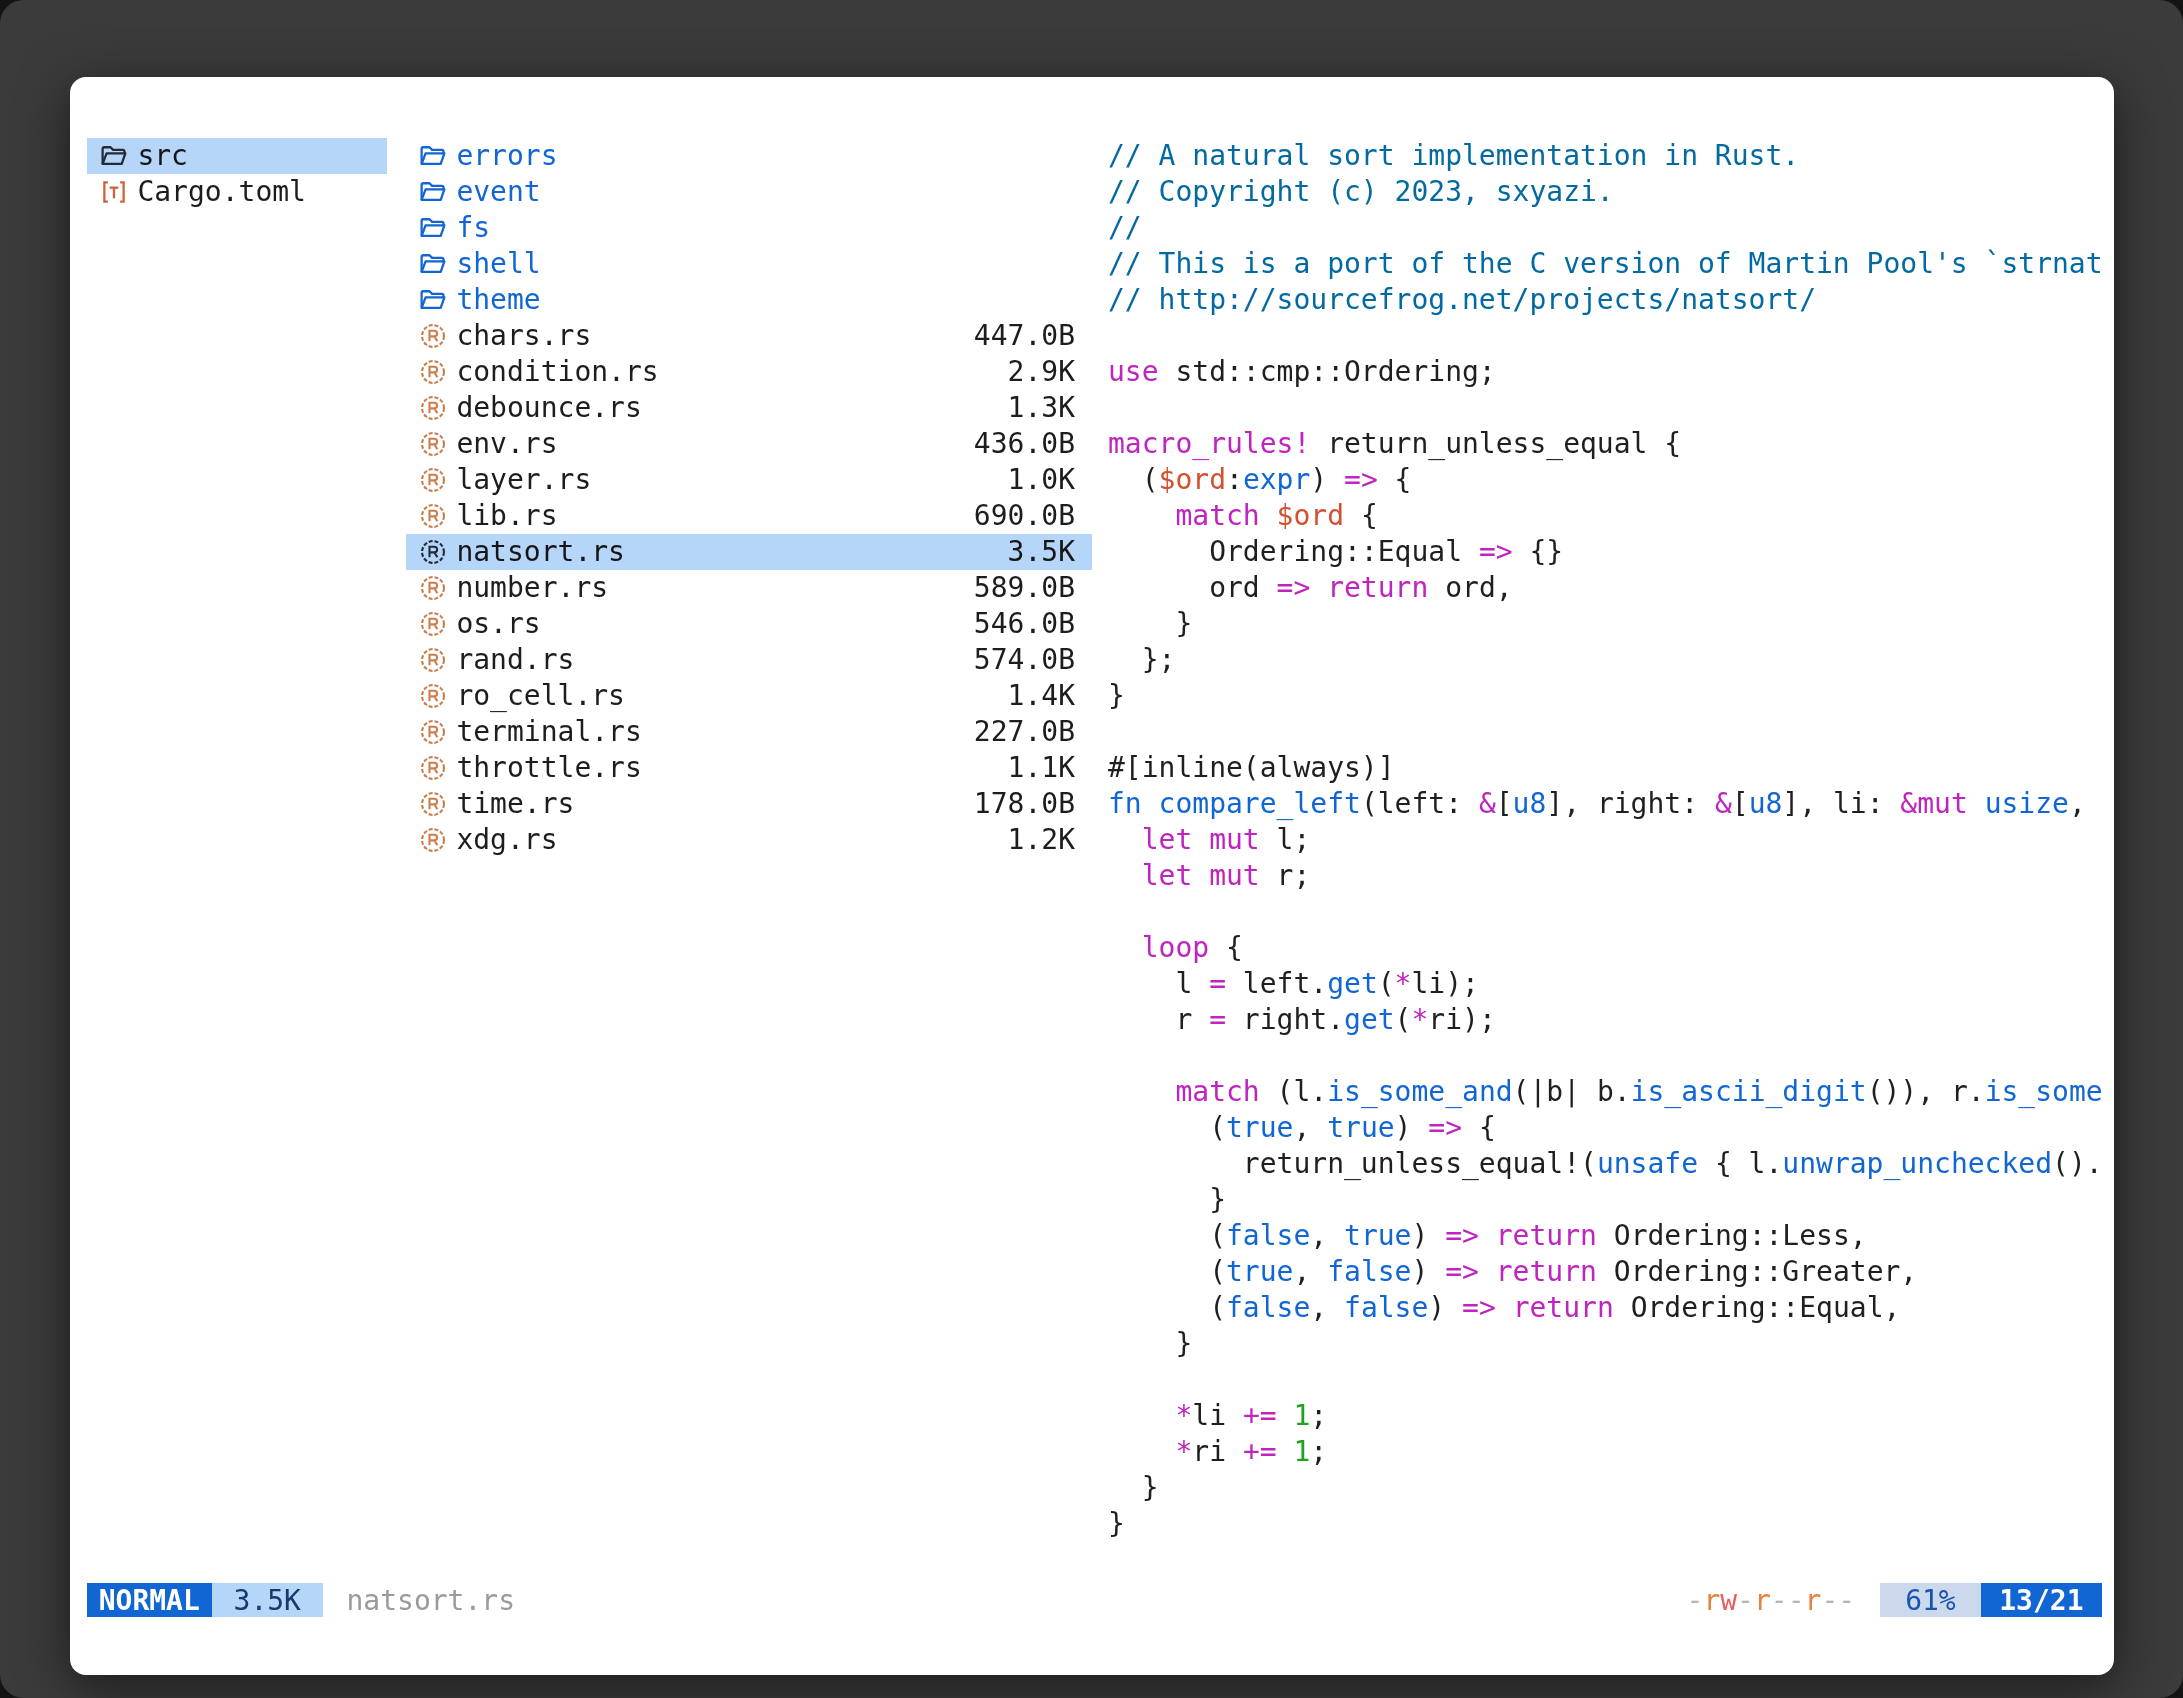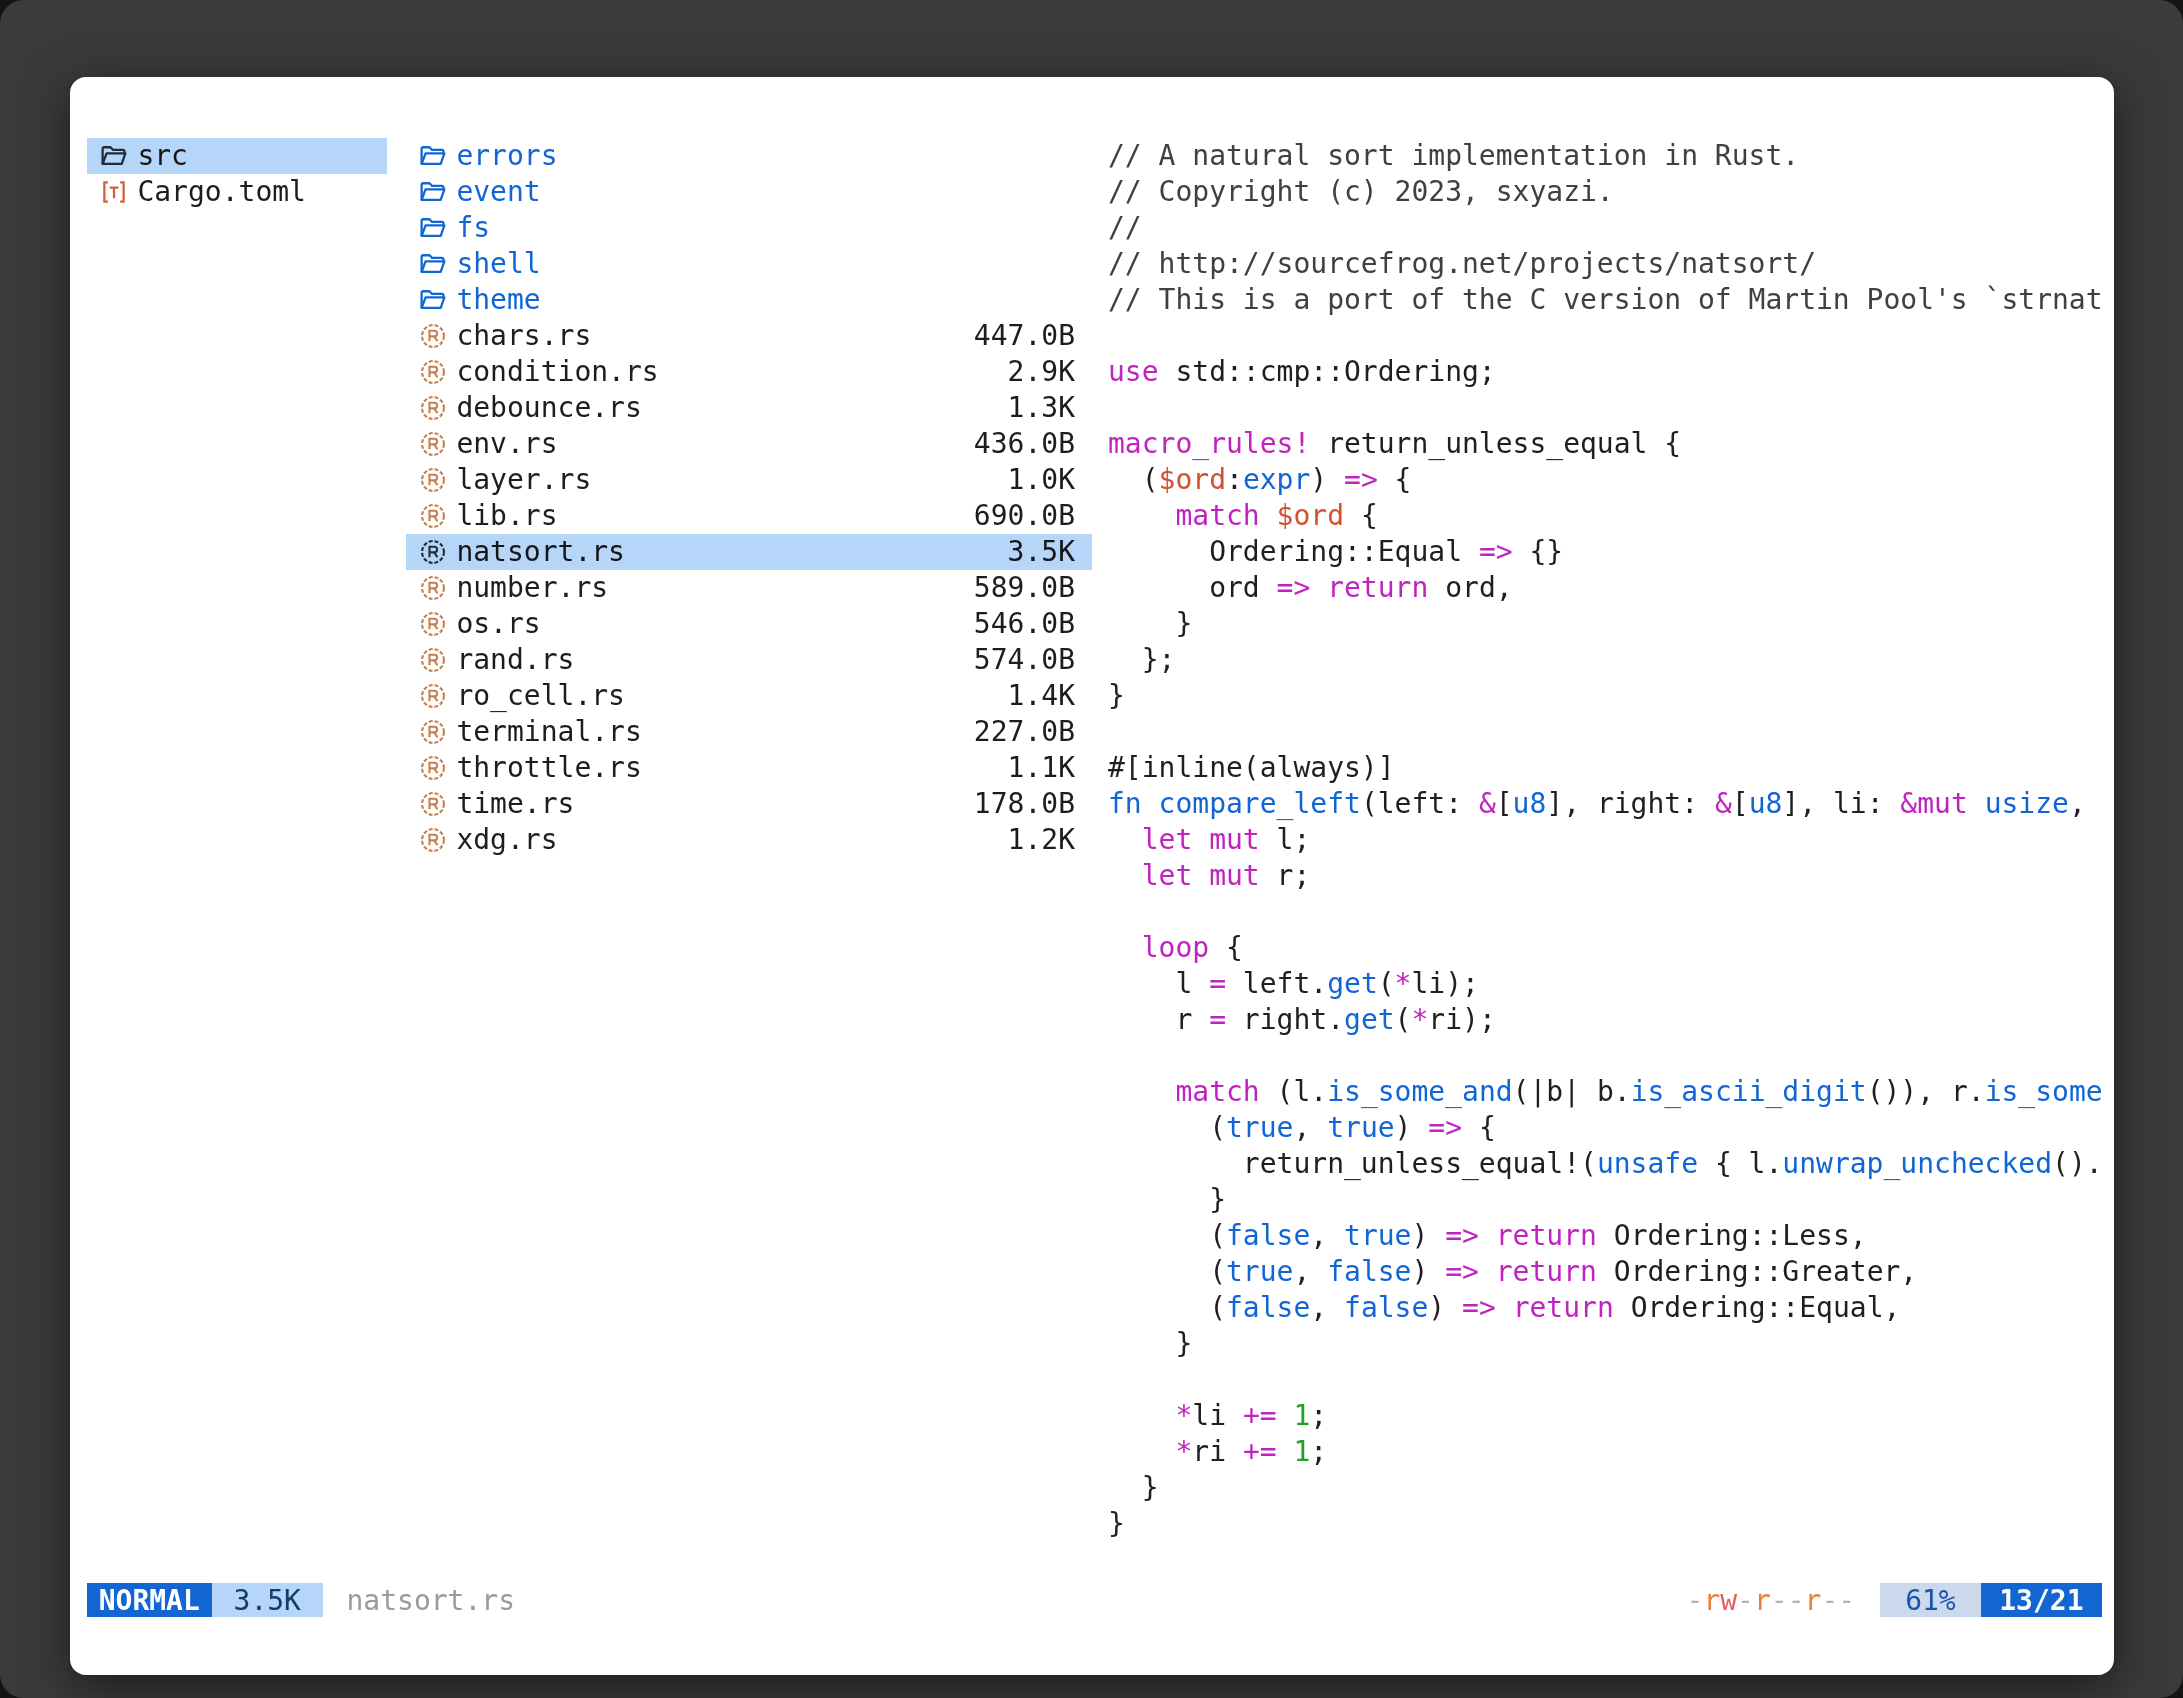--- a/index.html
+++ b/index.html
@@ -22,21 +22,21 @@
   .icon-dir  { color:inherit; }
   .icon-rust { color:#c87e4e; }
   .icon-toml { color:#d2603a; }
   .file-row.selected .row-icon { color:#222b36; }
   .file-row.selected.is-dir { color:#161616; }
   .row-name { flex:1 1 auto; overflow:hidden; }
   .row-size { margin-left:auto; }
 
   .code-line { height:36px; white-space:pre; overflow:hidden; }
   .tok-t { color:#1f1f1f; }
-  .tok-c { color:#404040; }
+  .tok-c { color:#0369a1; }
   .tok-k { color:#bf24bf; }
   .tok-b { color:#1166d4; }
   .tok-o { color:#d4502e; }
   .tok-n { color:#21a121; }
 
   .statusbar { position:absolute; left:17px; right:12px; top:1506px; height:34px;
                display:flex; justify-content:space-between; align-items:center; font-size:28px; }
   .sb-left, .sb-right { display:flex; align-items:center; height:34px; }
   .chip { display:inline-flex; align-items:center; height:34px; }
   .chip-mode     { background:#1166d4; color:#ffffff; font-weight:bold; padding:0 11.7px; }
@@ -147,22 +147,22 @@
         <div class="file-row"><span class="row-icon icon-rust"><svg viewBox="0 0 32 32" fill="none" stroke="currentColor">
               <circle cx="16" cy="16" r="12.5" stroke-width="2.4" stroke-dasharray="4.5 2.2"></circle>
               <path d="M12 22 V10 h5.5 a3.2 3.2 0 0 1 0 6.4 H12 M17.5 16.4 L21 22" stroke-width="2.4"></path>
             </svg></span><span class="row-name">xdg.rs</span><span class="row-size">1.2K</span></div>
       </div>
 
     <div class="panel preview" id="preview-panel">
         <div class="code-line"><span class="tok-c">// A natural sort implementation in Rust.</span></div>
         <div class="code-line"><span class="tok-c">// Copyright (c) 2023, sxyazi.</span></div>
         <div class="code-line"><span class="tok-c">//</span></div>
+        <div class="code-line"><span class="tok-c">// This is a port of the C version of Martin Pool's `strnat</span></div>
         <div class="code-line"><span class="tok-c">// http://sourcefrog.net/projects/natsort/</span></div>
-        <div class="code-line"><span class="tok-c">// This is a port of the C version of Martin Pool's `strnat</span></div>
         <div class="code-line"></div>
         <div class="code-line"><span class="tok-k">use</span><span class="tok-t"> std::cmp::Ordering;</span></div>
         <div class="code-line"></div>
         <div class="code-line"><span class="tok-k">macro_rules!</span><span class="tok-t"> return_unless_equal {</span></div>
         <div class="code-line"><span class="tok-t">  (</span><span class="tok-o">$ord</span><span class="tok-t">:</span><span class="tok-b">expr</span><span class="tok-t">) </span><span class="tok-k">=&gt;</span><span class="tok-t"> {</span></div>
         <div class="code-line"><span class="tok-t">    </span><span class="tok-k">match</span><span class="tok-t"> </span><span class="tok-o">$ord</span><span class="tok-t"> {</span></div>
         <div class="code-line"><span class="tok-t">      Ordering::Equal </span><span class="tok-k">=&gt;</span><span class="tok-t"> {}</span></div>
         <div class="code-line"><span class="tok-t">      ord </span><span class="tok-k">=&gt;</span><span class="tok-t"> </span><span class="tok-k">return</span><span class="tok-t"> ord,</span></div>
         <div class="code-line"><span class="tok-t">    }</span></div>
         <div class="code-line"><span class="tok-t">  };</span></div>

